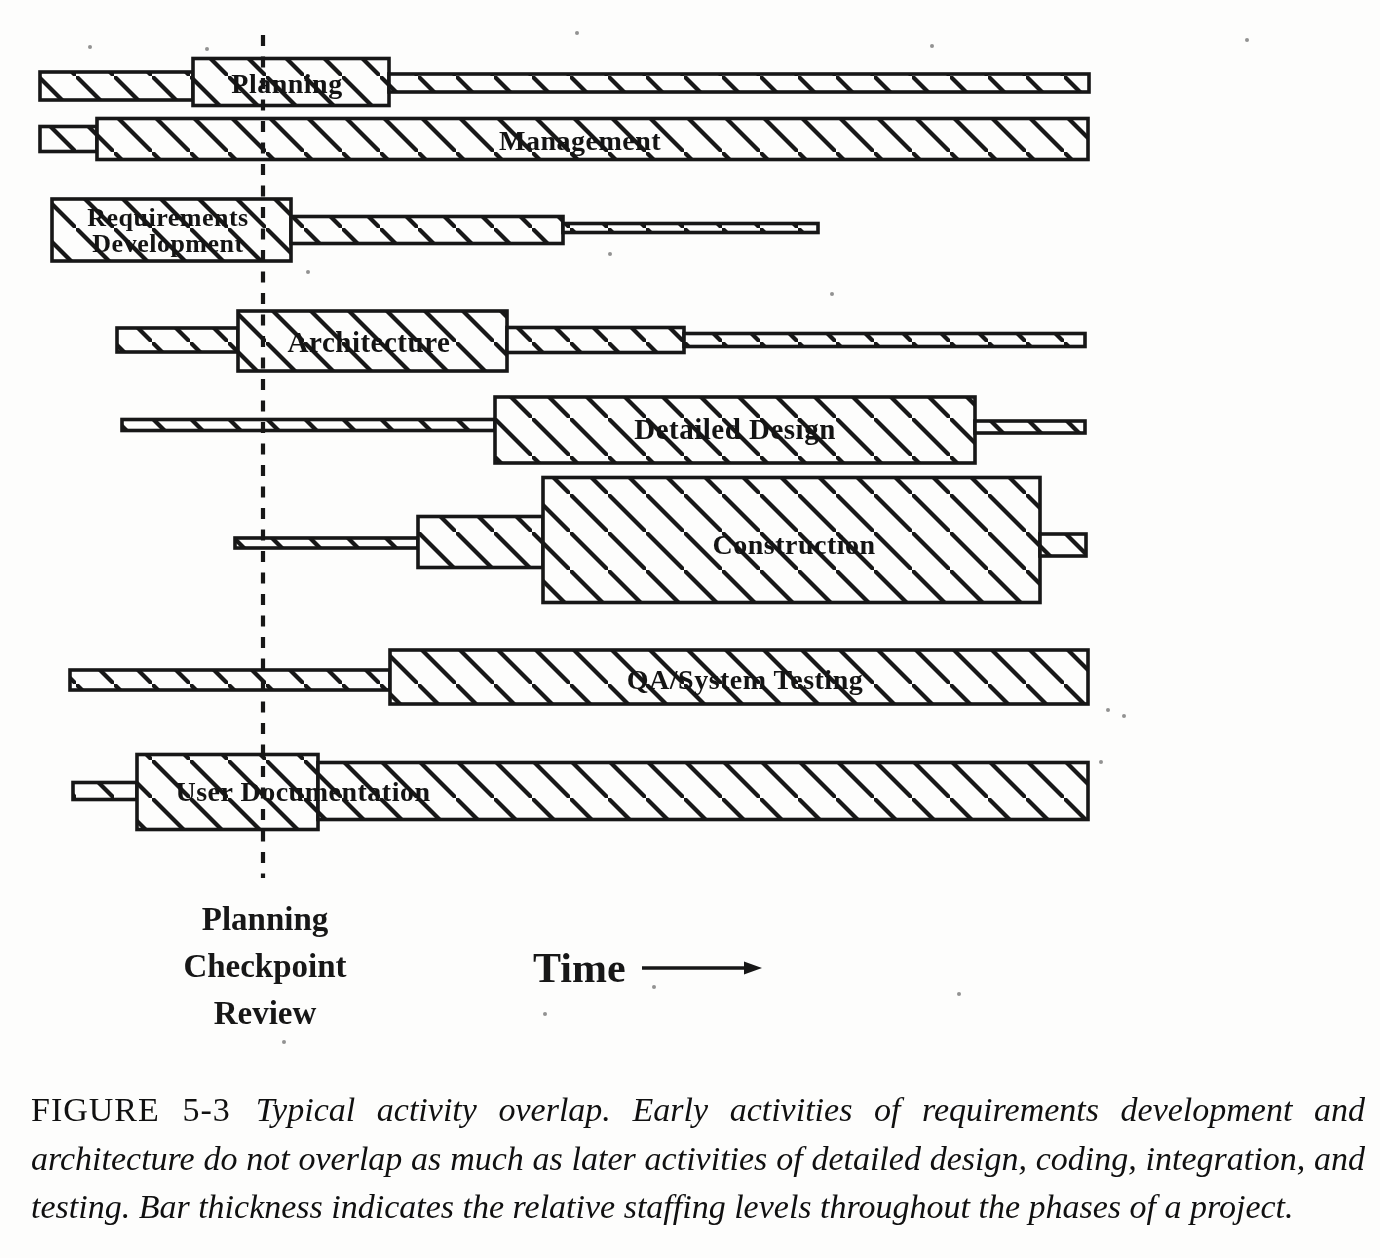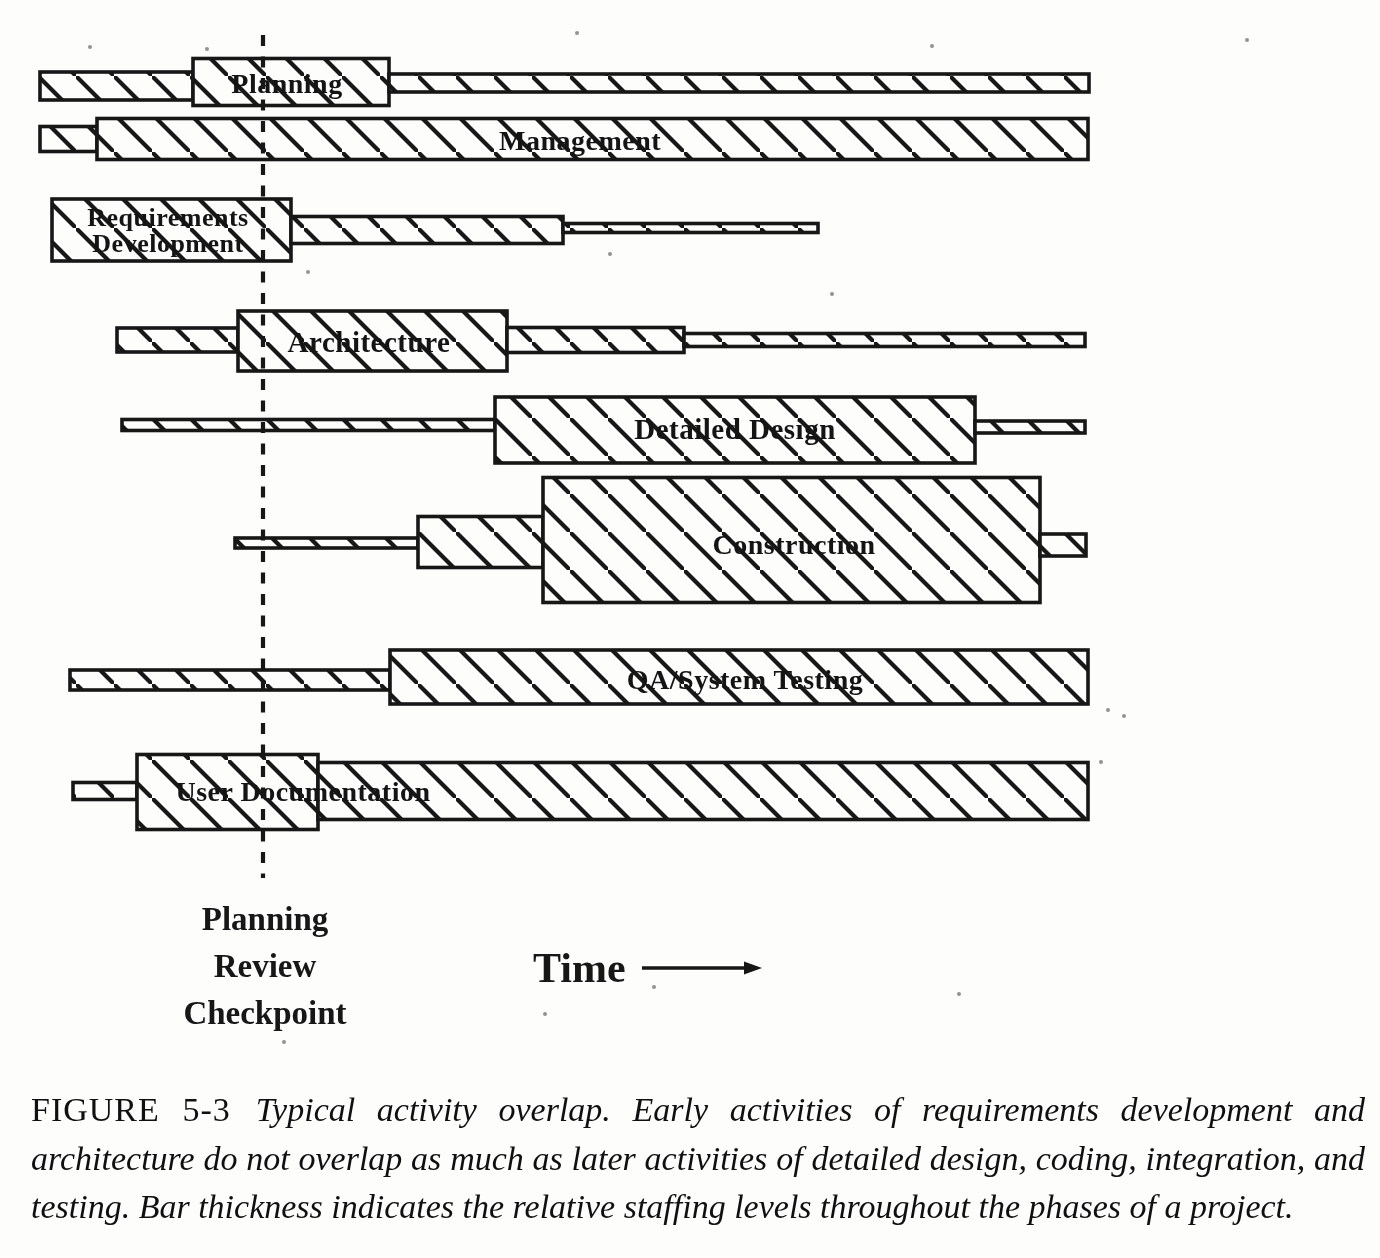--- a/index.html
+++ b/index.html
@@ -112,22 +112,22 @@
     <div class="speck" style="left:1122px;top:714px"></div>
     <div class="speck" style="left:1099px;top:760px"></div>
     <div class="speck" style="left:652px;top:985px"></div>
     <div class="speck" style="left:543px;top:1012px"></div>
     <div class="speck" style="left:282px;top:1040px"></div>
     <div class="speck" style="left:957px;top:992px"></div>
   </div>
 
   <div class="checkpoint">
     <div>Planning</div>
+    <div>Checkpoint</div>
     <div>Review</div>
-    <div>Checkpoint</div>
   </div>
 
   <div class="time-row">
     <span>Time</span>
     <svg width="122" height="14" viewBox="0 0 122 14">
       <line x1="1" y1="7" x2="104" y2="7" stroke="#171717" stroke-width="3.5"></line>
       <polygon points="103,0.5 121,7 103,13.5" fill="#171717"></polygon>
     </svg>
   </div>
 

